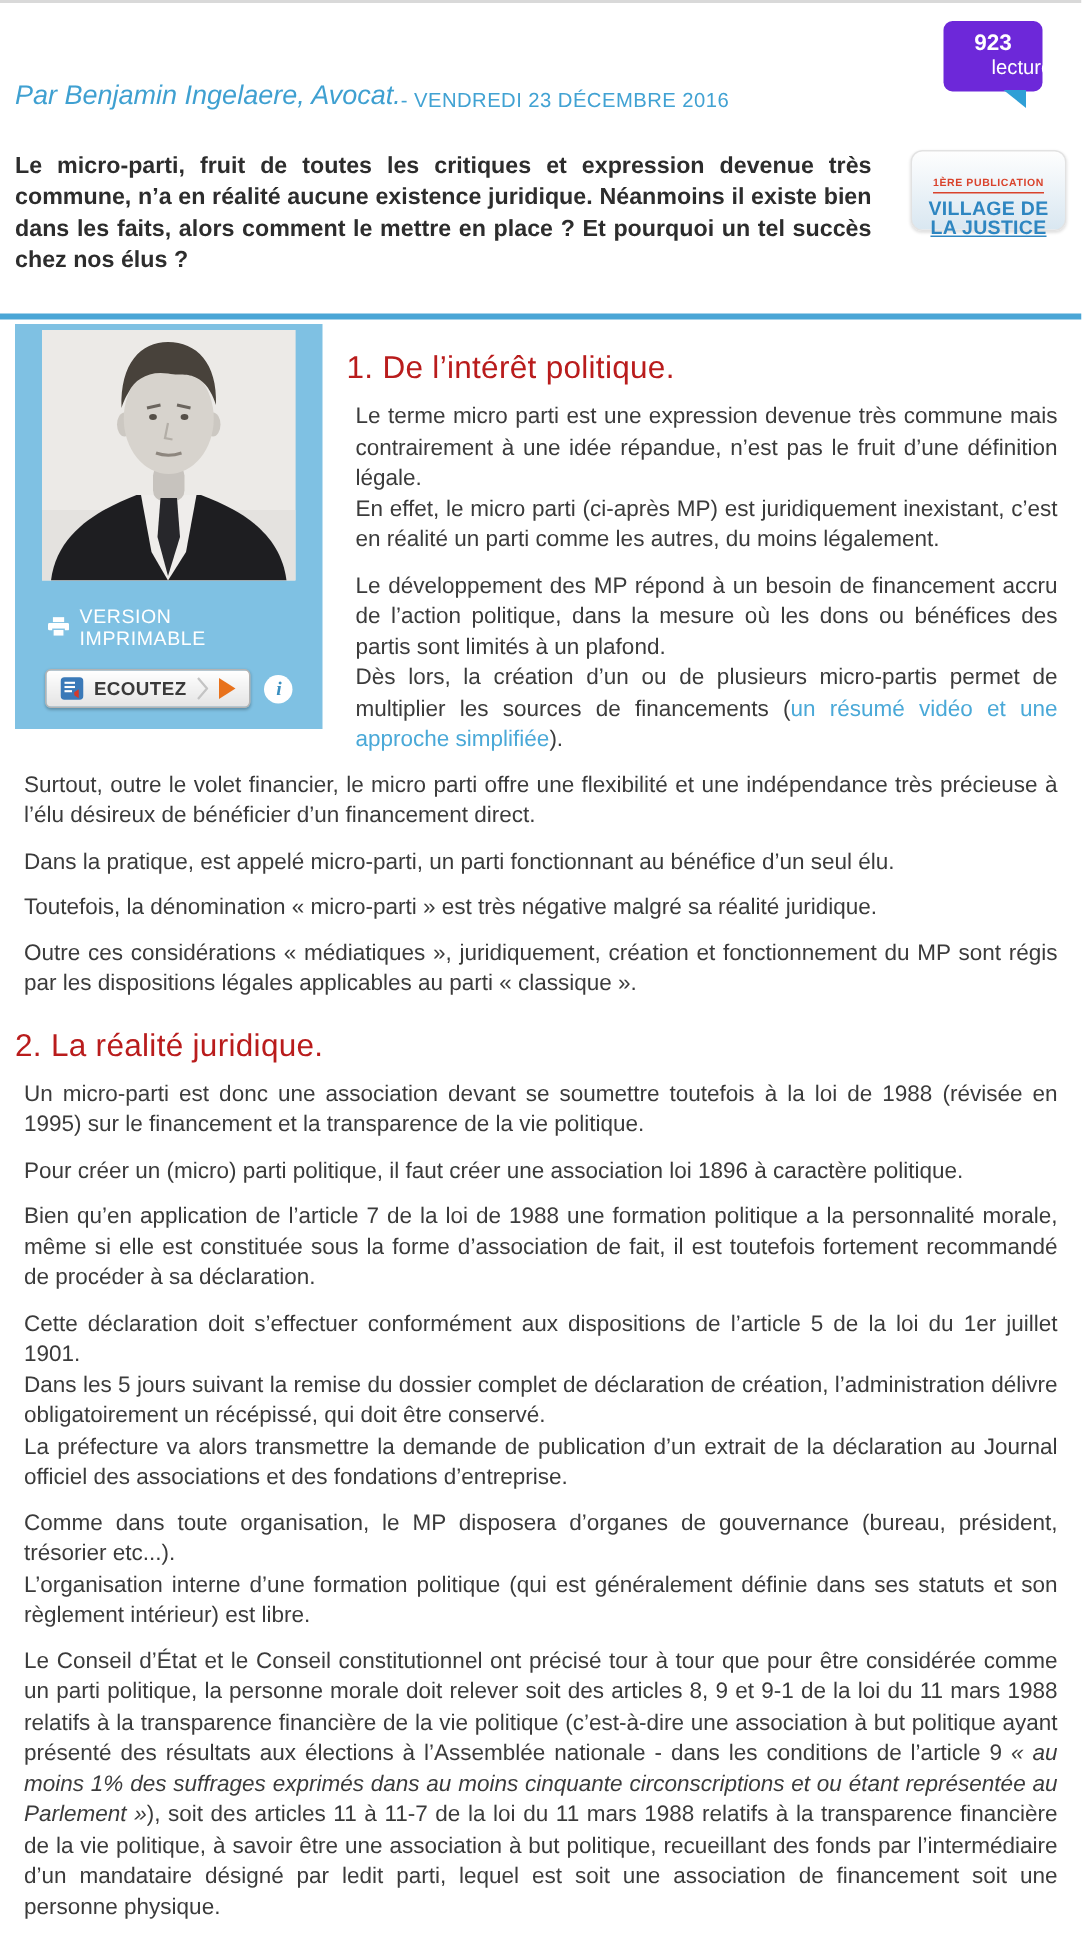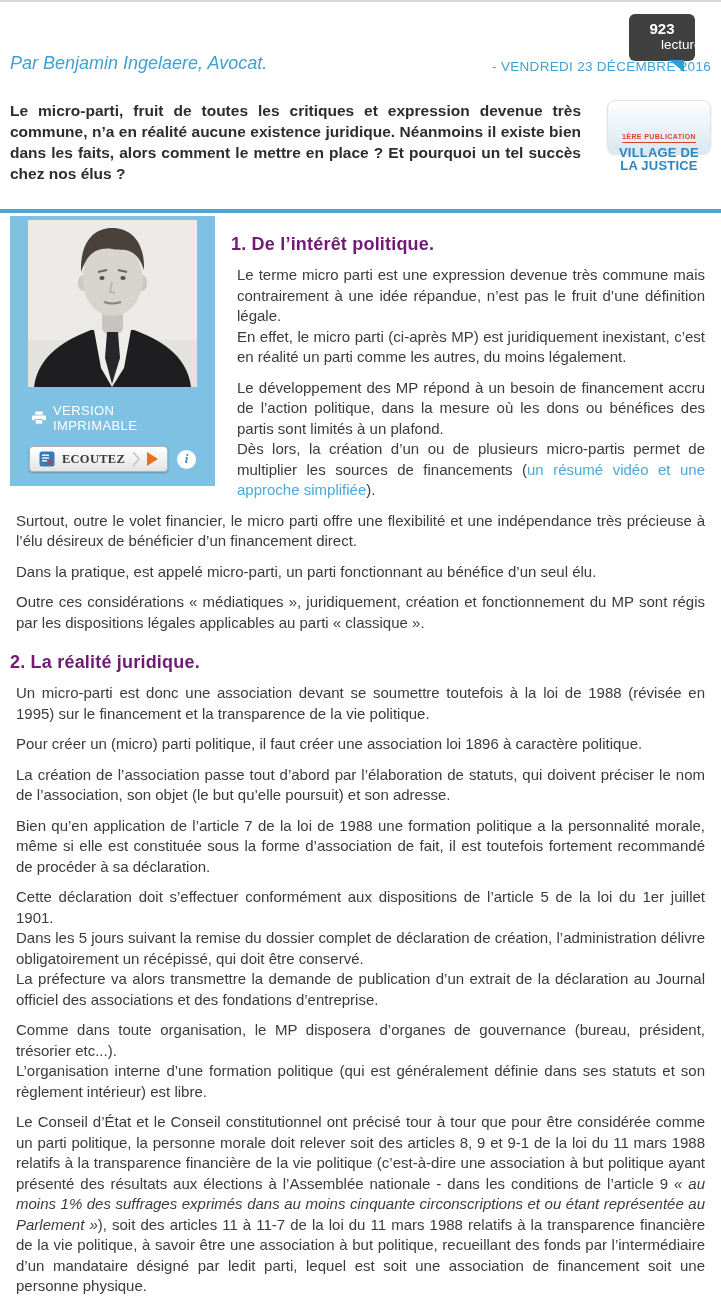--- a/index.html
+++ b/index.html
@@ -4,63 +4,63 @@
 <style>
   html,body{margin:0;padding:0;background:#fff;}
   body{width:721px;font-family:"Liberation Sans","DejaVu Sans",sans-serif;color:#3b3b3b;}
   .top-rule{height:2px;background:#d9d9d9;}
   .page{padding:0 10px;position:relative;}
 
   
   .header{position:relative;padding-top:16px;}
   .page-title{margin:0;width:600px;font-size:24px;line-height:28px;font-weight:600;
     color:#3fa0d1;letter-spacing:.3px;}
-  .reads-badge{position:absolute;top:12px;right:16px;width:66px;background:#404040;
+  .reads-badge{position:absolute;top:12px;right:16px;width:66px;background:#6d28d9;
     border-radius:6px;color:#fff;text-align:center;padding:6px 0 8px;}
   .reads-badge .count{font-size:15px;font-weight:bold;line-height:17px;}
   .reads-badge .label{font-size:13.5px;line-height:16px;margin-left:32px;}
   .reads-badge::after{content:"";position:absolute;bottom:-11px;right:11px;width:0;height:0;
     border-top:12px solid #2f9fd6;border-left:15px solid transparent;}
-  .byline-row{display:flex;justify-content:space-between;align-items:flex-end;margin-top:9px;}
+  .byline-row{display:flex;justify-content:flex-start;align-items:flex-end;margin-top:9px;}
   .byline{font-size:18px;font-style:italic;color:#3fa0d1;}
   .pub-date{font-size:13.5px;color:#41a2d3;letter-spacing:.3px;margin-top:32px;}
 
   
   .intro-row{display:flex;gap:26px;margin-top:26px;align-items:flex-start;}
   .intro-text{flex:1;font-size:15.5px;font-weight:bold;line-height:21px;text-align:justify;
     color:#2d2d2d;white-space:pre-line;margin:0;}
   .vj-logo{width:104px;min-width:104px;height:54px;border-radius:8px;box-sizing:border-box;
     background:linear-gradient(#fefefe,#d9e7f1);border:1px solid #e2e2e2;
-    box-shadow:0 1px 2px rgba(0,0,0,.12);text-align:center;padding-top:24px;}
+    box-shadow:0 1px 2px rgba(0,0,0,.12);text-align:center;padding-top:10px;}
   .vj-top{display:inline-block;font-size:7px;font-weight:bold;color:#d9432c;
     letter-spacing:.4px;border-bottom:1px solid #d9432c;padding-bottom:2px;}
   .vj-line1{font-size:13px;font-weight:bold;color:#2e86c1;letter-spacing:.2px;margin-top:3px;line-height:13px;}
-  .vj-line2{font-size:13px;font-weight:bold;color:#2e86c1;letter-spacing:.2px;line-height:13px;}
+  .vj-line2{font-size:13px;font-weight:bold;color:#2e86c1;letter-spacing:.2px;line-height:13px;text-decoration:underline;}
 
   
   .blue-rule{height:4px;background:#4aa6d6;border:0;margin:25px -10px 0;}
   .media-row{display:flex;gap:16px;margin-top:3px;}
   .photo-box{width:205px;min-width:205px;height:270px;box-sizing:border-box;background:#7fc1e3;
     padding:4px 22px 0;display:flex;flex-direction:column;align-items:center;}
   .portrait{display:block;width:169px;height:167px;background:#eceae7;}
   .print-row{margin-top:16px;display:flex;align-items:center;gap:7px;color:#fff;
     font-size:13px;letter-spacing:.4px;cursor:pointer;}
   .listen-row{margin-top:13px;display:flex;align-items:center;gap:9px;}
   .listen-pill{display:flex;align-items:center;gap:7px;background:linear-gradient(#fff,#e4e4e4);
-    border:1px solid #b3b3b3;border-radius:4px;padding:4px 9px;box-shadow:0 1px 2px rgba(0,0,0,.25);cursor:pointer;font-family:Liberation Serif, serif;}
+    border:1px solid #b3b3b3;border-radius:4px;padding:4px 9px;box-shadow:0 1px 2px rgba(0,0,0,.25);cursor:pointer;}
   .listen-label{font-size:12.5px;font-weight:bold;color:#3a3a3a;letter-spacing:.3px;}
   .play-triangle{width:0;height:0;border-left:11px solid #e8721c;
     border-top:7px solid transparent;border-bottom:7px solid transparent;}
   .info-circle{width:19px;height:19px;border-radius:50%;background:#fff;color:#3a8fc0;
     font-family:"Liberation Serif",serif;font-style:italic;font-weight:bold;font-size:13px;
     display:flex;align-items:center;justify-content:center;cursor:pointer;}
 
   
   .right-col{flex:1;padding-top:18px;}
-  .right-col h3,.full-text h3{font-size:18px;font-weight:bold;color:#701a75;margin:0 0 4px;letter-spacing:.2px;}
+  .right-col h3,.full-text h3{font-size:21px;font-weight:normal;color:#b91c1c;margin:0 0 4px;letter-spacing:.2px;}
   .full-text h3{margin:19px 0 4px;}
   p.body-p{font-size:15px;line-height:20.5px;text-align:justify;color:#3b3b3b;
     margin:10px 6px 0;white-space:pre-line;}
   .full-text{margin-top:10px;}
   a.inline-link{color:#4aa9d8;text-decoration:none;}
   .it{font-style:italic;}
 </style>
 </head>
 <body>
 
@@ -143,25 +143,25 @@
 En effet, le micro parti (ci-après MP) est juridiquement inexistant, c’est en réalité un parti comme les autres, du moins légalement.</span></p>
           <p class="body-p"><span>Le développement des MP répond à un besoin de financement accru de l’action politique, dans la mesure où les dons ou bénéfices des partis sont limités à un plafond.
 Dès lors, la création d’un ou de plusieurs micro-partis permet de multiplier les sources de financements (</span><a href="#" class="inline-link">un résumé vidéo et une approche simplifiée</a><span>).</span></p>
         </div>
     </div>
   </div>
 
   <div class="full-text">
       <p class="body-p"><span>Surtout, outre le volet financier, le micro parti offre une flexibilité et une indépendance très précieuse à l’élu désireux de bénéficier d’un financement direct.</span></p>
       <p class="body-p"><span>Dans la pratique, est appelé micro-parti, un parti fonctionnant au bénéfice d’un seul élu.</span></p>
+      <p class="body-p"><span>Toutefois, la dénomination « micro-parti » est très négative malgré sa réalité juridique.</span></p>
       <p class="body-p"><span>Outre ces considérations « médiatiques », juridiquement, création et fonctionnement du MP sont régis par les dispositions légales applicables au parti « classique ».</span></p>
       <h3>2. La réalité juridique.</h3>
       <p class="body-p"><span>Un micro-parti est donc une association devant se soumettre toutefois à la loi de 1988 (révisée en 1995) sur le financement et la transparence de la vie politique.</span></p>
       <p class="body-p"><span>Pour créer un (micro) parti politique, il faut créer une association loi 1896 à caractère politique.</span></p>
-      <p class="body-p"><span>La création de l’association passe tout d’abord par l’élaboration de statuts, qui doivent préciser le nom de l’association, son objet (le but qu’elle poursuit) et son adresse.</span></p>
       <p class="body-p"><span>Bien qu’en application de l’article 7 de la loi de 1988 une formation politique a la personnalité morale, même si elle est constituée sous la forme d’association de fait, il est toutefois fortement recommandé de procéder à sa déclaration.</span></p>
       <p class="body-p"><span>Cette déclaration doit s’effectuer conformément aux dispositions de l’article 5 de la loi du 1er juillet 1901.
 Dans les 5 jours suivant la remise du dossier complet de déclaration de création, l’administration délivre obligatoirement un récépissé, qui doit être conservé.
 La préfecture va alors transmettre la demande de publication d’un extrait de la déclaration au Journal officiel des associations et des fondations d’entreprise.</span></p>
       <p class="body-p"><span>Comme dans toute organisation, le MP disposera d’organes de gouvernance (bureau, président, trésorier etc...).
 L’organisation interne d’une formation politique (qui est généralement définie dans ses statuts et son règlement intérieur) est libre.</span></p>
       <p class="body-p"><span>Le Conseil d’État et le Conseil constitutionnel ont précisé tour à tour que pour être considérée comme un parti politique, la personne morale doit relever soit des articles 8, 9 et 9-1 de la loi du 11 mars 1988 relatifs à la transparence financière de la vie politique (c’est-à-dire une association à but politique ayant présenté des résultats aux élections à l’Assemblée nationale - dans les conditions de l’article 9 </span><span class="it">« au moins 1% des suffrages exprimés dans au moins cinquante circonscriptions et ou étant représentée au Parlement »</span><span>), soit des articles 11 à 11-7 de la loi du 11 mars 1988 relatifs à la transparence financière de la vie politique, à savoir être une association à but politique, recueillant des fonds par l’intermédiaire d’un mandataire désigné par ledit parti, lequel est soit une association de financement soit une personne physique.</span></p>
     </div>
 
 </div>

